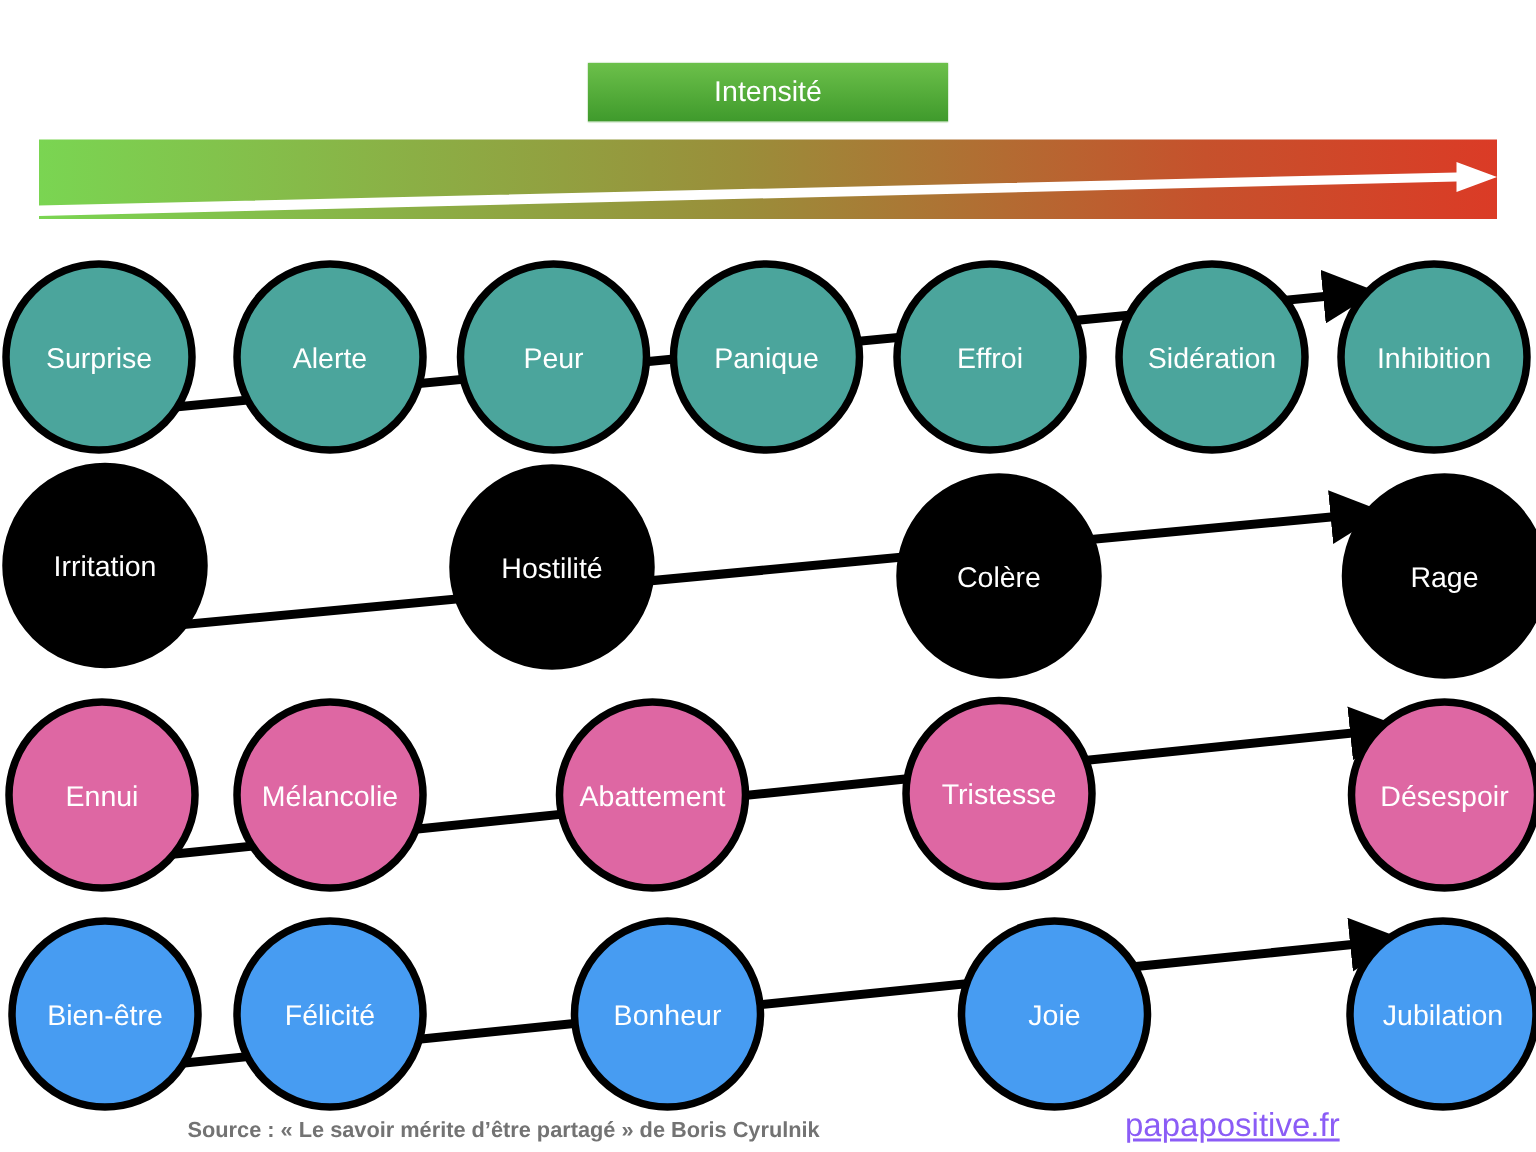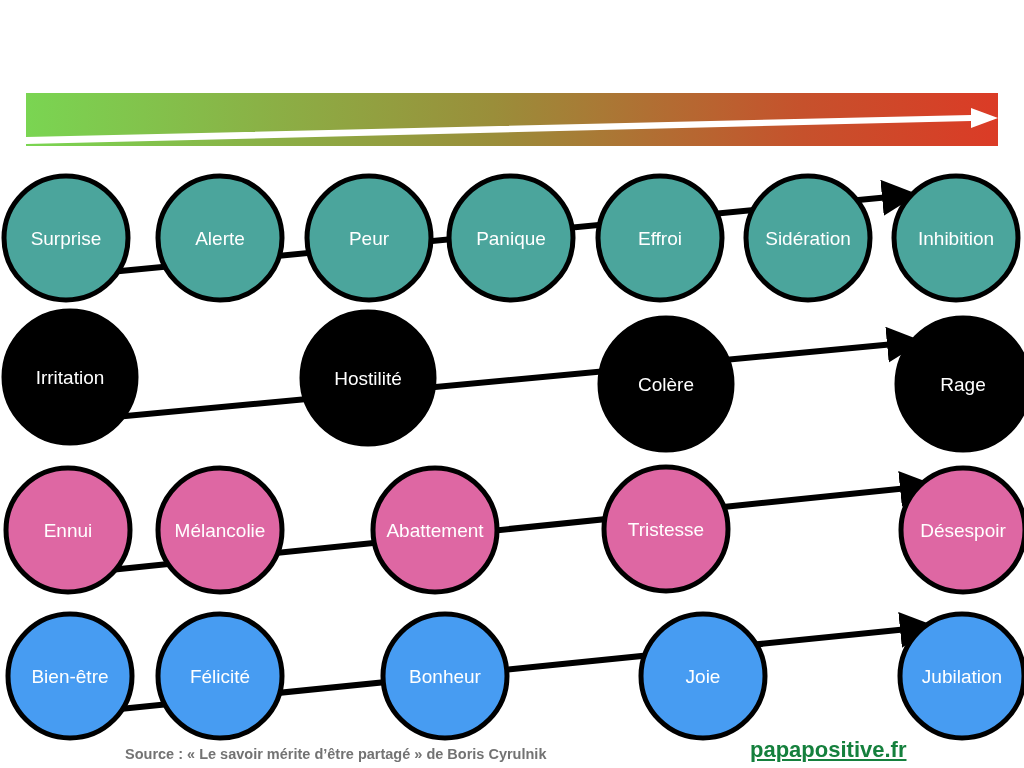--- a/index.html
+++ b/index.html
@@ -15,28 +15,29 @@
   }
   .intensity-bar {
     position: absolute; left: 26px; top: 93px; width: 972px; height: 53px;
     background: linear-gradient(to right, #7ad552, #9a8e3a 48%, #c6512c 80%, #db3b26);
   }
   .node-text { fill: #fff; font-family: "Liberation Sans", sans-serif; font-size: 19px; }
   .source {
     position: absolute; left: 125px; top: 746px; font-size: 14.5px; font-weight: bold; color: #737373;
   }
   .site {
-    position: absolute; left: 750px; top: 737px; font-size: 22px; font-weight: bold; color: #15803d;
+    position: absolute; left: 750px; top: 737px; font-size: 22px; font-weight: normal; color: #8b5cf6;
     text-decoration: underline;
   }
 </style>
 </head>
 <body>
 
 <div id="stage">
+  <div class="intensity-label">Intensité</div>
   <div class="intensity-bar">
     <svg width="972" height="53" style="position:absolute;left:0;top:0">
       <polygon points="0,44 945,22 945,15 972,25 945,35 945,28 0,51" fill="#ffffff"></polygon>
     </svg>
   </div>
 
   <svg id="diagram" width="1024" height="768" style="position:absolute;left:0;top:0">
     <defs>
       <marker id="arrowhead" markerWidth="6" markerHeight="6" refX="3" refY="3" orient="auto" markerUnits="strokeWidth">
         <path d="M0,0 L6,3 L0,6 Z" fill="#000"></path>

